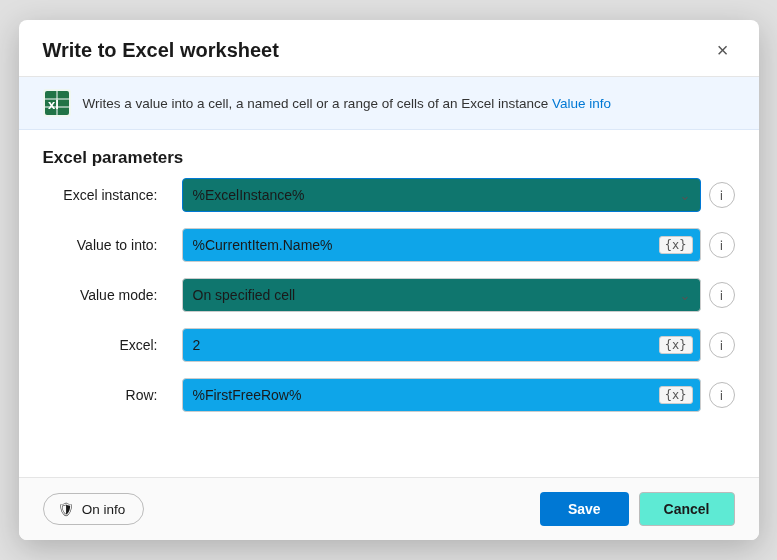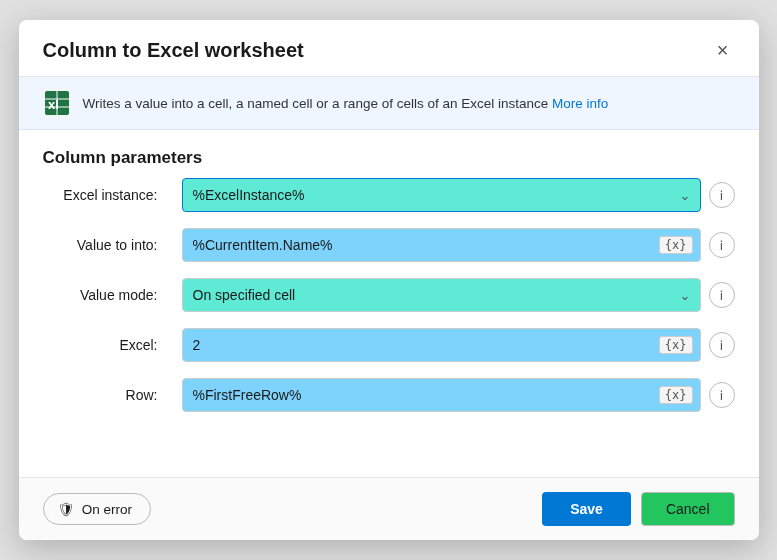--- a/index.html
+++ b/index.html
@@ -109,41 +109,41 @@
       position: relative;
     }
 
     .text-input {
       width: 100%;
       border: 1.5px solid #0078d4;
       border-radius: 4px;
       padding: 8px 38px 8px 10px;
       font-size: 14px;
       color: #1a1a1a;
-      background: #7dd3fc;
+      background: #0ea5e9;
       outline: none;
     }
 
     .text-input.normal-border {
       border-color: #ccc;
     }
 
     .dropdown-wrapper {
       flex: 1;
       position: relative;
     }
 
     .dropdown-input {
       width: 100%;
       border: 1.5px solid #0078d4;
       border-radius: 4px;
       padding: 8px 38px 8px 10px;
       font-size: 14px;
       color: #1a1a1a;
-      background: #5eead4;
+      background: #0f766e;
       appearance: none;
       outline: none;
       cursor: pointer;
     }
 
     .dropdown-input.normal-border {
       border-color: #ccc;
     }
 
     .dropdown-chevron {
@@ -217,65 +217,66 @@
       color: #fff;
       border: none;
       border-radius: 4px;
       padding: 9px 28px;
       font-size: 14px;
       font-weight: 600;
       cursor: pointer;
     }
 
     .cancel-btn {
-      background: #22c55e;
+      background: #5eead4;
       color: #1a1a1a;
       border: 1.5px solid #bbb;
       border-radius: 4px;
       padding: 8px 24px;
       font-size: 14px;
       cursor: pointer;
+      font-weight: bold;
     }
 
     
     .excel-svg {
       width: 28px;
       height: 28px;
     }
 
     .scrollbar-area {
       position: relative;
     }
   </style>
 </head>
 <body>
 
 <div class="dialog">
 
   <div class="dialog-header">
-    <span class="dialog-title">Column to Excel worksheet</span>
+    <span class="dialog-title">Write to Excel worksheet</span>
     <button class="close-btn">×</button>
   </div>
 
   <div class="info-banner">
     <svg class="excel-svg" viewBox="0 0 28 28" fill="none" xmlns="http://www.w3.org/2000/svg">
       <rect width="28" height="28" rx="3" fill="#f0f7f0"></rect>
       <rect x="2" y="2" width="24" height="24" rx="2" fill="#217346"></rect>
       <text x="5" y="20" font-size="13" font-weight="bold" fill="white" font-family="Arial">xl</text>
       <line x1="14" y1="2" x2="14" y2="26" stroke="white" stroke-width="1"></line>
       <line x1="2" y1="10" x2="26" y2="10" stroke="white" stroke-width="1"></line>
       <line x1="2" y1="18" x2="26" y2="18" stroke="white" stroke-width="1"></line>
     </svg>
     <span>
       <span>Writes a value into a cell, a named cell or a range of cells of an Excel instance</span>
-      <a class="more-info" href="#">More info</a>
+      <a class="more-info" href="#">Value info</a>
     </span>
   </div>
 
-  <div class="section-title">Column parameters</div>
+  <div class="section-title">Excel parameters</div>
 
   <div class="params-area scrollbar-area">
 
     <div class="param-row">
       <span class="param-label">Excel instance:</span>
       <div class="param-control">
         <div class="dropdown-wrapper">
           <select class="dropdown-input">
             <option>%ExcelInstance%</option>
           </select>
@@ -330,21 +331,21 @@
         </div>
         <button class="info-icon-btn">ℹ</button>
       </div>
     </div>
 
   </div>
 
   <div class="dialog-footer">
     <button class="on-error-btn">
       <span>🛡</span>
-      <span>On error</span>
+      <span>On info</span>
     </button>
     <div class="footer-right">
       <button class="save-btn">Save</button>
       <button class="cancel-btn">Cancel</button>
     </div>
   </div>
 
 </div>
 
 </body></html>

